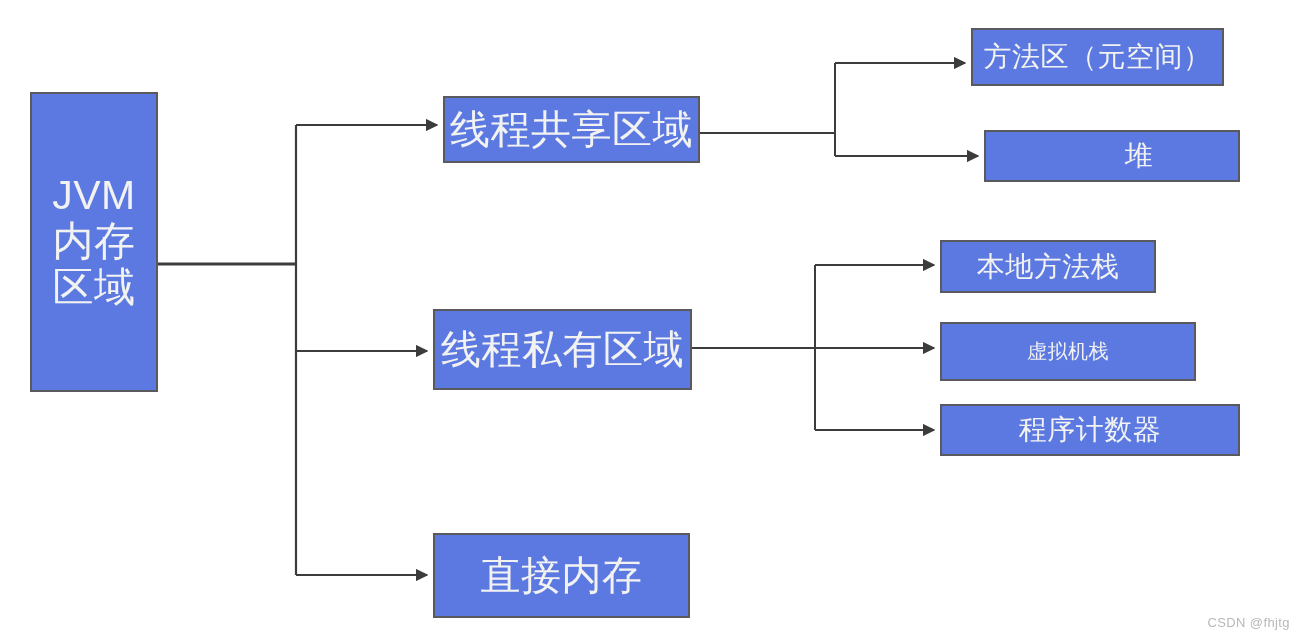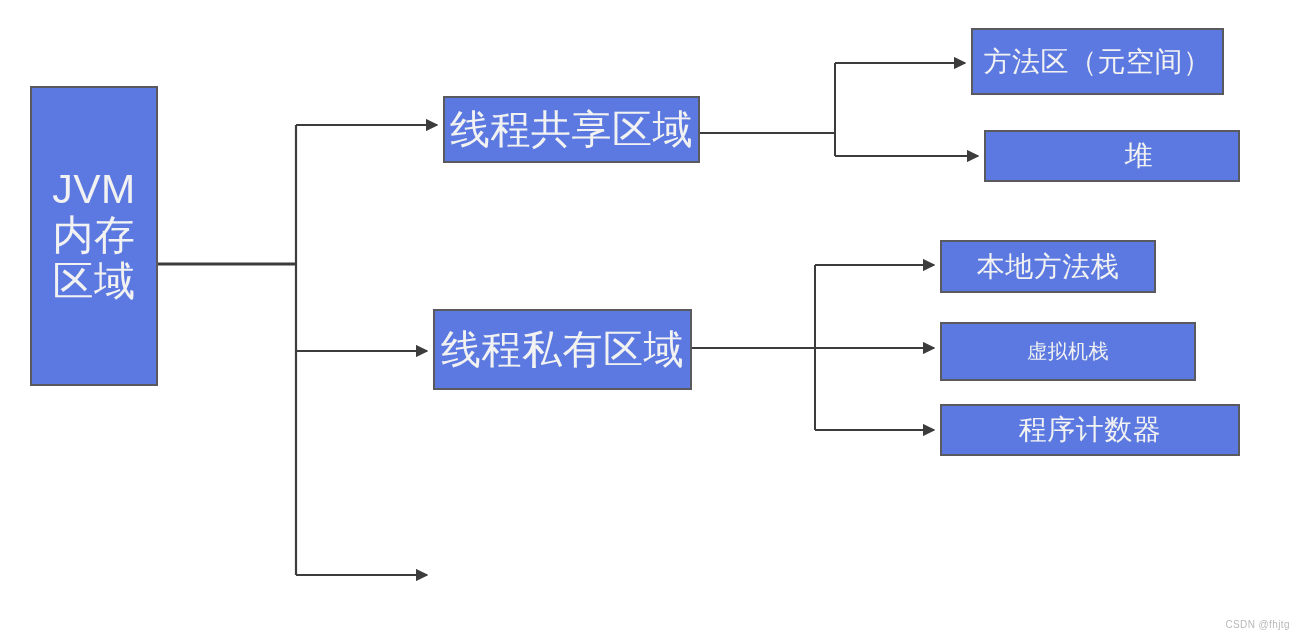--- a/index.html
+++ b/index.html
@@ -35,21 +35,21 @@
     align-items: center;
     justify-content: center;
     color: #f2f2f2;
     line-height: 1.06;
     text-align: center;
     white-space: pre-line;
     letter-spacing: 0.5px;
   }
   .node-root {
     left: 30px;
-    top: 86px;
+    top: 92px;
     width: 128px;
     height: 300px;
     font-size: 41px;
     line-height: 1.12;
   }
   .node-shared {
     left: 443px;
     top: 96px;
     width: 257px;
     height: 67px;
@@ -66,21 +66,21 @@
     left: 433px;
     top: 533px;
     width: 257px;
     height: 85px;
     font-size: 40px;
   }
   .node-method {
     left: 971px;
     top: 28px;
     width: 253px;
-    height: 67px;
+    height: 58px;
     font-size: 28px;
   }
   .node-heap {
     left: 984px;
     top: 130px;
     width: 256px;
     height: 52px;
     font-size: 28px;
     justify-content: center;
     padding-left: 54px;
@@ -103,21 +103,21 @@
     left: 940px;
     top: 404px;
     width: 300px;
     height: 52px;
     font-size: 28px;
   }
   .watermark {
     position: absolute;
     right: 8px;
     bottom: 6px;
-    font-size: 10px;
+    font-size: 13px;
     color: #b9b9b9;
     letter-spacing: 0.4px;
     margin-top: 40px;
   }
 </style>
 </head>
 <body>
 
 <div id="canvas">
 
@@ -156,20 +156,21 @@
   </svg>
 
   <div class="node node-root">JVM
 内存
 区域</div>
 
   <div class="node node-shared">线程共享区域</div>
 
   <div class="node node-private">线程私有区域</div>
 
+  <div class="node node-direct">直接内存</div>
 
   <div class="node node-method">方法区（元空间）</div>
 
   <div class="node node-heap">堆</div>
 
   <div class="node node-native-stack">本地方法栈</div>
 
   <div class="node node-vm-stack">虚拟机栈</div>
 
   <div class="node node-pc">程序计数器</div>

